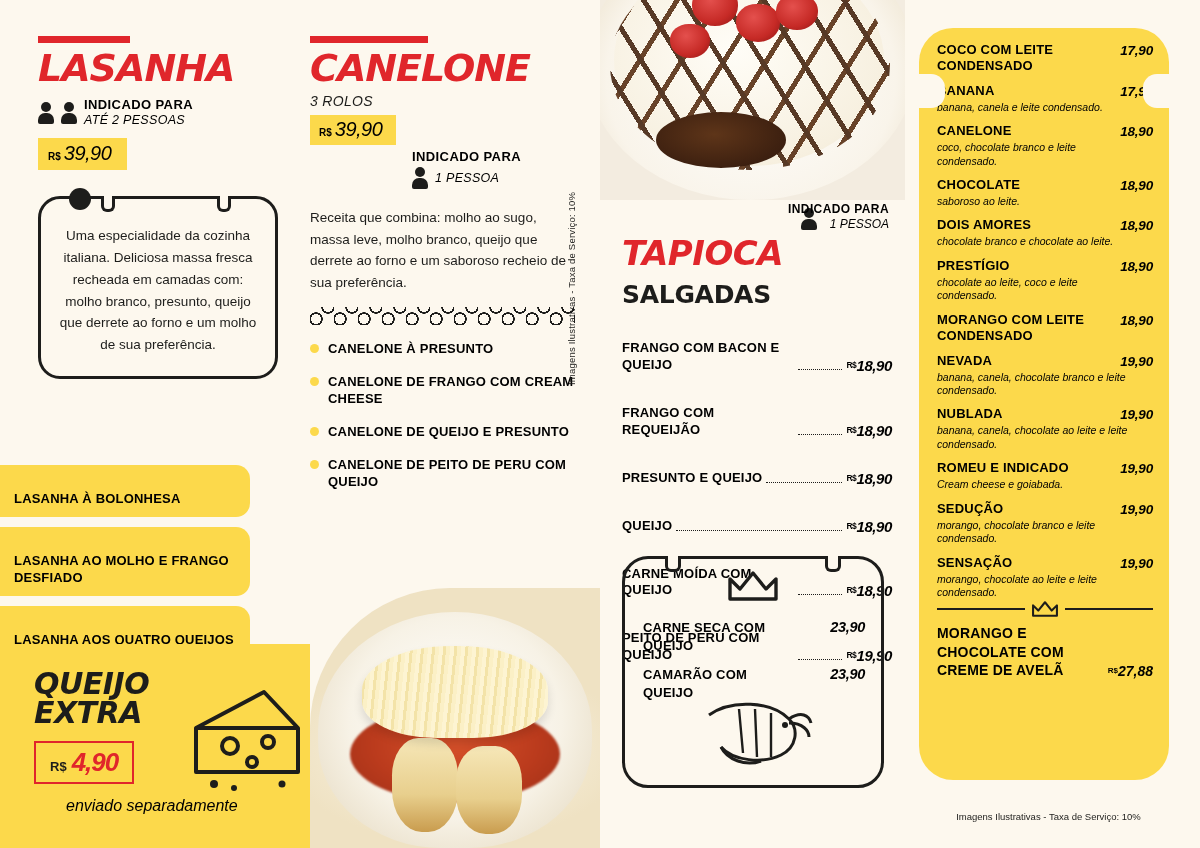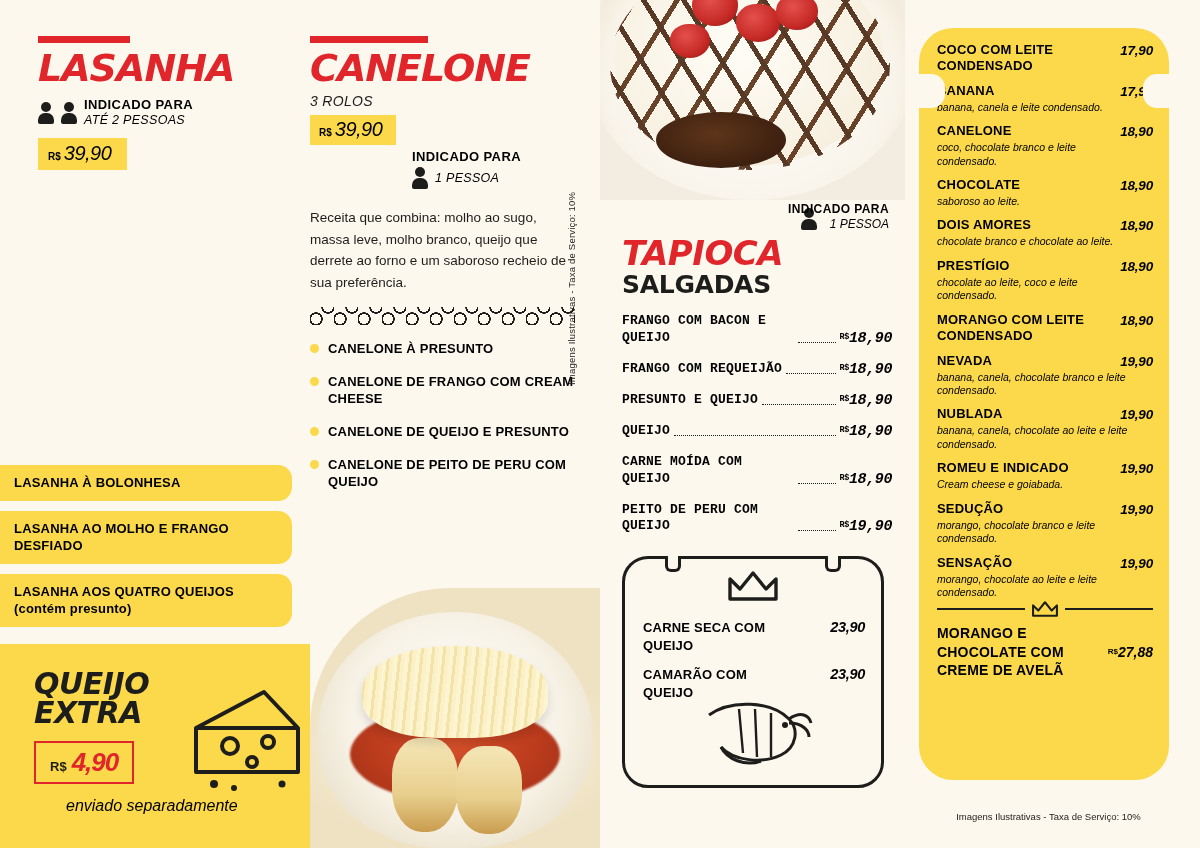--- a/index.html
+++ b/index.html
@@ -77,23 +77,23 @@
       radial-gradient(circle at 6px 12px, transparent 5px, #1d1d1b 5px, #1d1d1b 6.6px, transparent 6.8px),
       radial-gradient(circle at 18px 0px, transparent 5px, #1d1d1b 5px, #1d1d1b 6.6px, transparent 6.8px);
     background-size:24px 18px;
     background-position:0 0, 0 0;
     background-repeat:repeat-x;
     margin:14px 0 8px;
   }
 
   .yellow-item {
     background:#fcd94b; border-radius:0 14px 14px 0;
-    padding:9px 12px 9px 14px; margin-top:10px;
+    padding:25px 12px 9px 14px; margin-top:10px;
     font-size:13px; font-weight:bold; line-height:1.35; letter-spacing:.2px;
-    width:292px;
+    width:250px;
   }
   .left-items { position:absolute; left:0; top:455px; width:270px; }
 
   .desc-text { font-size:13.5px; line-height:1.6; margin-top:18px; color:#1d1d1b; }
 
   .bullet-list { margin-top:6px; }
   .bullet-item { display:flex; gap:9px; align-items:flex-start; margin-top:15px; }
   .bullet-dot { width:9px; height:9px; border-radius:50%; background:#fcd94b; margin-top:4px; flex:none; }
   .bullet-label { font-size:13px; font-weight:bold; line-height:1.35; letter-spacing:.2px; }
 
@@ -206,24 +206,24 @@
   .center-ind i { font-style:italic; display:block; }
   .center-person { position:absolute; right:88px; top:208px; }
 
   .tapioca-wrap { position:absolute; left:22px; top:236px; width:270px; }
   .tapioca-title {
     font-family:"DejaVu Sans", sans-serif; font-weight:bold; font-style:italic;
     color:#e0262b; font-size:34px; letter-spacing:-.5px; line-height:1;
   }
   .salgadas {
     font-family:"DejaVu Sans", sans-serif; font-weight:bold;
-    font-size:25px; letter-spacing:-.3px; color:#1d1d1b;
+    font-size:25px; letter-spacing:-.3px; margin-top:10px; color:#1d1d1b;
   }
   .menu-line {
-    display:flex; align-items:flex-end; margin-top:14px; gap:4px;font-family:Liberation Mono, monospace;
+    display:flex; align-items:flex-end; margin-top:31px; gap:4px;
   }
   .menu-name {
     font-size:13px; font-weight:bold; line-height:1.3; letter-spacing:.2px; flex:none; max-width:172px;
   }
   .dots { flex:1; border-bottom:1.6px dotted #1d1d1b; margin-bottom:4px; min-width:6px; }
   .menu-price { font-size:15px; font-weight:bold; font-style:italic; letter-spacing:-.4px; flex:none; }
   .menu-price .cur { font-size:8.5px; font-style:normal; font-weight:bold; vertical-align:0.35em; }
 
   .crown-box {
     position:absolute; left:22px; top:556px; width:262px; height:232px;
@@ -271,21 +271,21 @@
   .doce-desc { font-size:10.5px; font-style:italic; line-height:1.28; margin-top:2px; max-width:196px; }
 
   .special-sep { border-top:2.5px solid #1d1d1b; margin:6px 16px 0 18px; position:relative; }
   .special-crown { position:absolute; top:-13px; left:50%; transform:translateX(-50%); background:#fcd94b; padding:0 6px; }
   .special {
     padding:14px 16px 0 18px;
   }
   .special-name { font-size:14px; font-weight:bold; line-height:1.3; letter-spacing:.2px; }
   .special-price { font-size:14px; font-weight:bold; font-style:italic; }
   .special-price .cur { font-size:8px; font-style:normal; vertical-align:.35em; }
-  .special-row { display:flex; align-items:center; }
+  .special-row { display:flex; align-items:flex-end; }
 
   .footer-note {
     position:absolute; left:0; right:8px; bottom:26px; text-align:center;
     font-size:9.5px; color:#1d1d1b;
   }
 </style>
 </head>
 <body>
 
 <div class="page">
@@ -309,20 +309,25 @@
           <b>INDICADO PARA</b>
           <i>ATÉ 2 PESSOAS</i>
         </span>
       </div>
 
       <div class="price-tag">
         <span class="cur">R$</span>
         <span class="val">39,90</span>
       </div>
 
+      <div class="bubble">
+        <span class="bubble-notch-l"></span>
+        <span class="bubble-notch-r"></span>
+        <span>Uma especialidade da cozinha italiana. Deliciosa massa fresca recheada em camadas com: molho branco, presunto, queijo que derrete ao forno e um molho de sua preferência.</span>
+      </div>
     </div>
 
     <div class="left-items">
       <div class="yellow-item">LASANHA À BOLONHESA</div>
       <div class="yellow-item">LASANHA AO MOLHO E FRANGO DESFIADO</div>
       <div class="yellow-item">LASANHA AOS QUATRO QUEIJOS (contém presunto)</div>
     </div>
 
     <div class="col-canelone">
       <div class="title-bar wide"></div>

